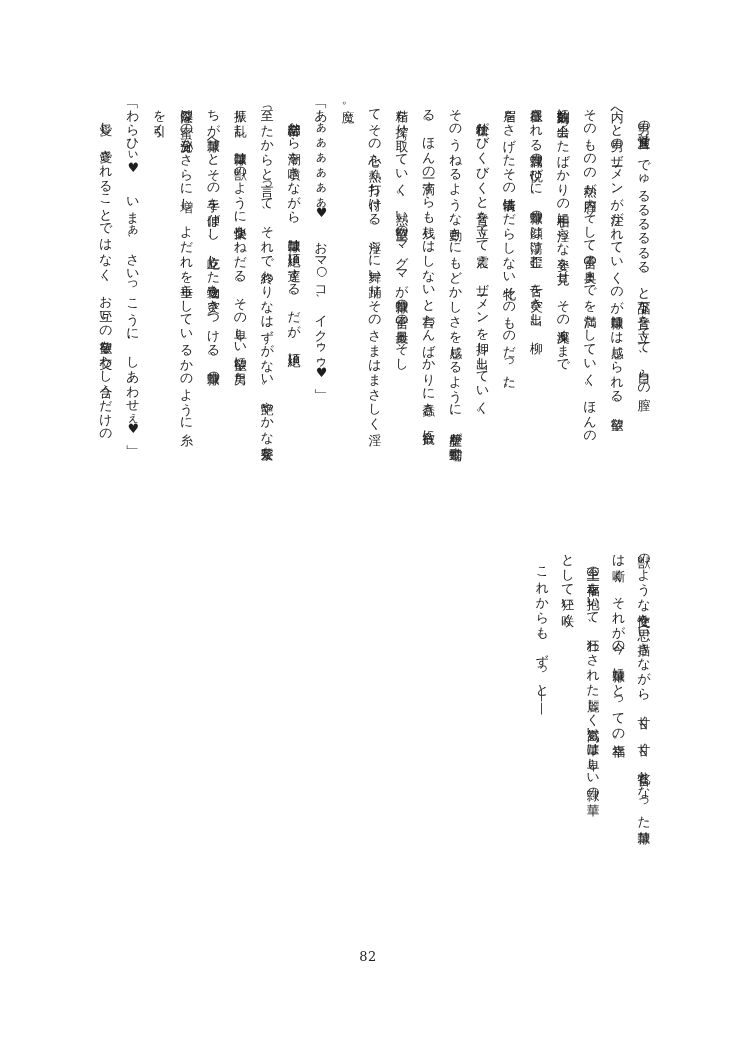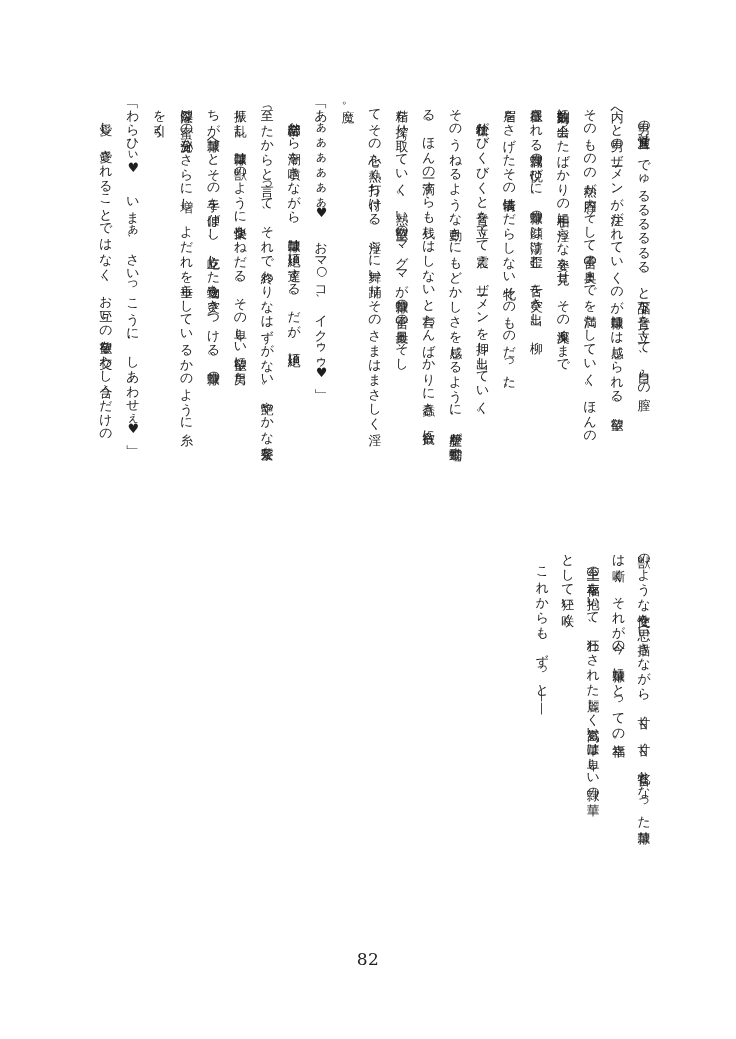--- a/index.html
+++ b/index.html
@@ -44,21 +44,21 @@
     right: 79px;
     height: 390px;
   }
   .band-lower .tline { line-height: 25.4px; }
   .page-number {
     position: absolute;
     top: 949px;
     left: 0;
     width: 736px;
     text-align: center;
-    font-size: 17px;
+    font-size: 13px;
     letter-spacing: 0.5px;
     color: #222222;
   }
 </style>
 </head>
 <body style="background: rgb(255, 255, 255); color: rgb(30, 30, 30);">
 
 <div class="page">
 
   <section class="band band-upper">

